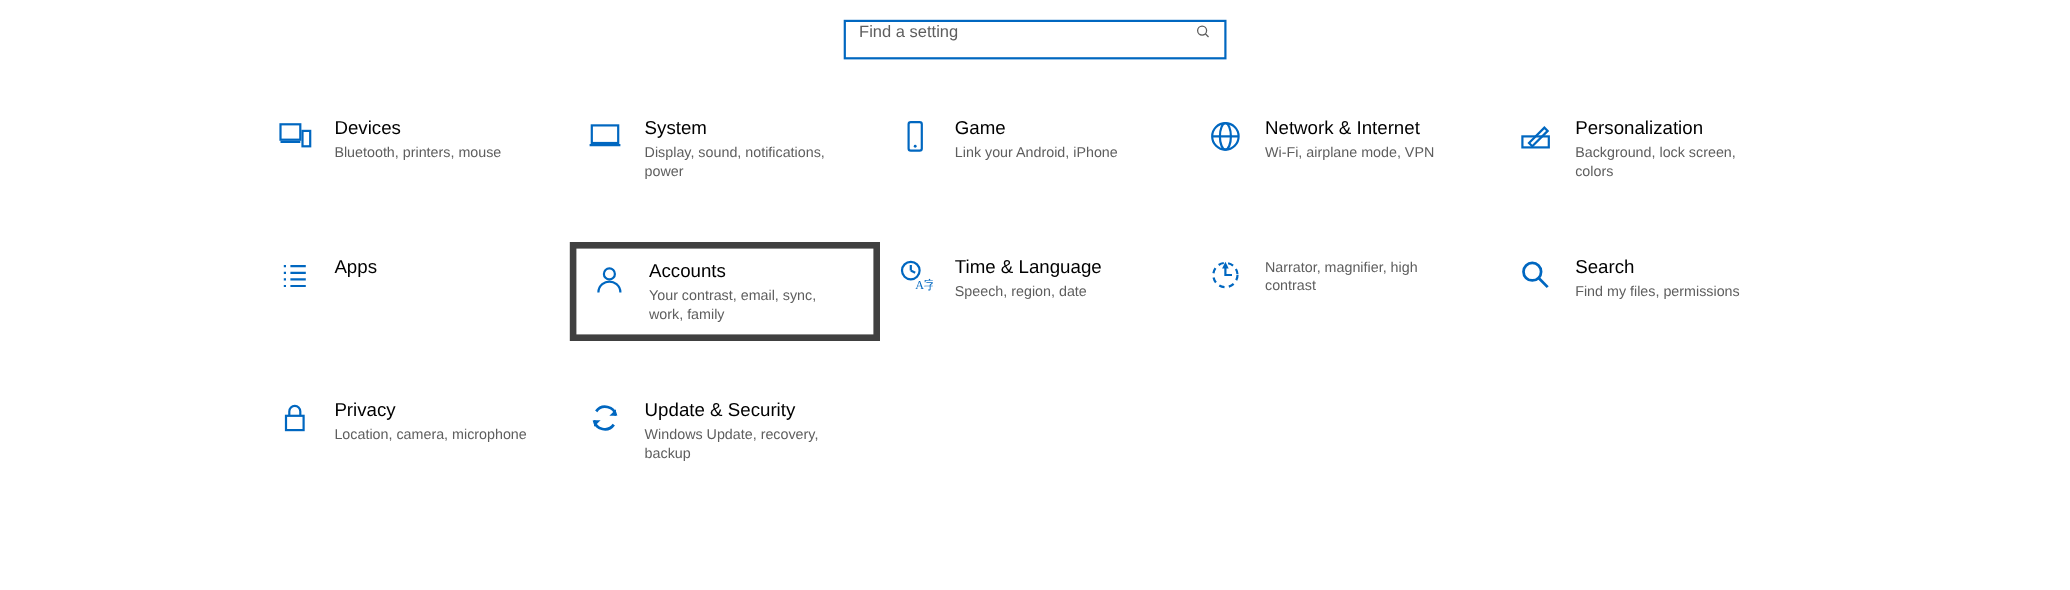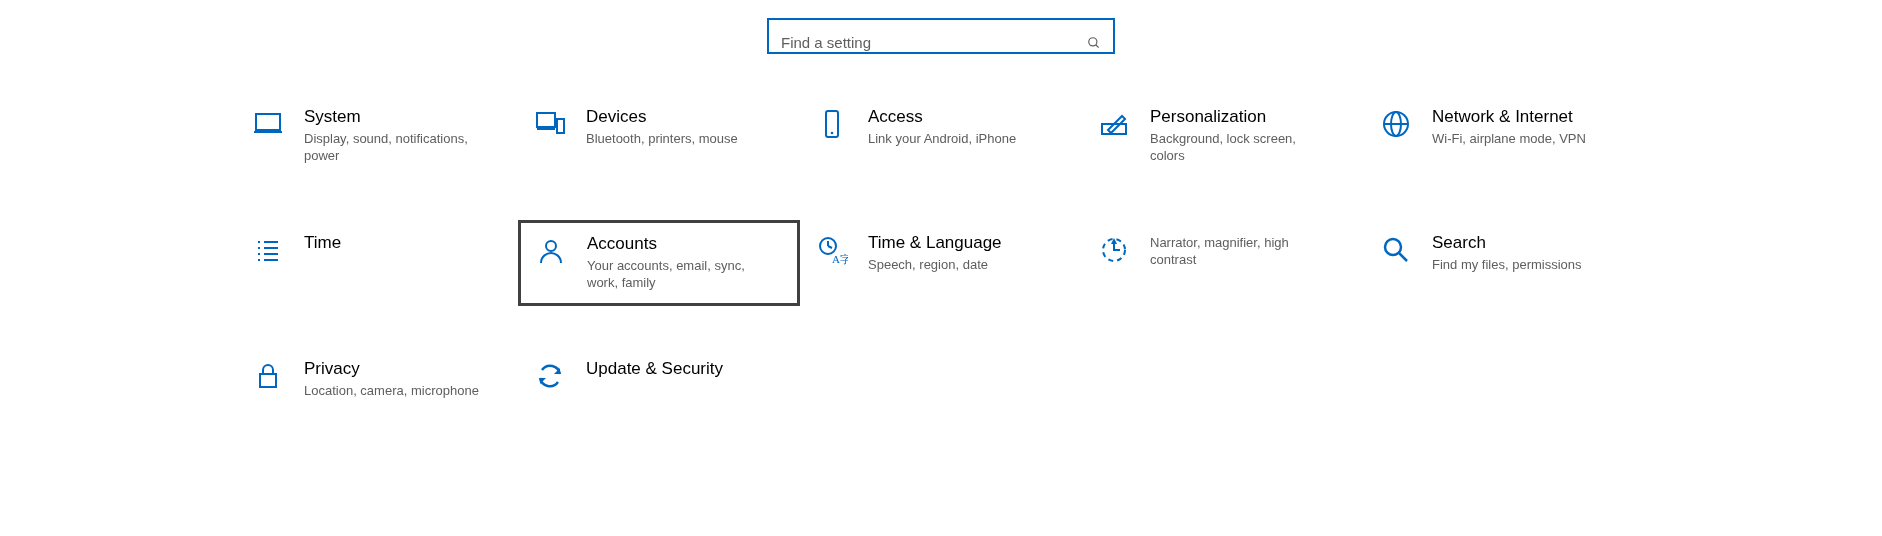--- a/index.html
+++ b/index.html
@@ -21,21 +21,21 @@
   }
   .search-wrap {
     margin-top: 18px;
     margin-bottom: 40px;
   }
   .search-box {
     width: 348px;
     height: 36px;
     border: 2px solid #0067c0;
     display: flex;
-    align-items: flex-end;
+    align-items: flex-start;
     padding: 0 10px;
     box-sizing: border-box;
   }
   .search-input {
     flex: 1;
     border: none;
     outline: none;
     font-size: 15px;
     color: #000;
     background: transparent;
@@ -60,21 +60,21 @@
   .cat {
     display: flex;
     align-items: flex-start;
     padding: 10px 12px;
     box-sizing: border-box;
     cursor: pointer;
     border: 2px solid transparent;
     min-height: 86px;
   }
   .cat.highlight {
-    border: 3px solid #404040;
+    border: 6px solid #404040;
   }
   .cat .icon {
     width: 36px;
     height: 36px;
     flex: none;
     margin-right: 18px;
     margin-top: 0px;
     color: #0067c0;
     display:flex;align-items:center;justify-content:center;
   }
@@ -109,91 +109,91 @@
             <line x1="20" y1="20" x2="15" y2="15"></line>
         </svg>
       </span>
     </div>
   </div>
 
   <div class="grid" id="grid">
       <div class="cat">
         <span class="icon">
           <svg viewBox="0 0 32 32">
+            <use href="#ic-devices"></use>
+          </svg>
+        </span>
+        <div class="txt">
+          <div class="title">Devices</div>
+          <div class="desc">Bluetooth, printers, mouse</div>
+        </div>
+      </div>
+      <div class="cat">
+        <span class="icon">
+          <svg viewBox="0 0 32 32">
             <use href="#ic-laptop"></use>
           </svg>
         </span>
         <div class="txt">
           <div class="title">System</div>
           <div class="desc">Display, sound, notifications, power</div>
         </div>
       </div>
       <div class="cat">
         <span class="icon">
           <svg viewBox="0 0 32 32">
-            <use href="#ic-devices"></use>
-          </svg>
-        </span>
-        <div class="txt">
-          <div class="title">Devices</div>
-          <div class="desc">Bluetooth, printers, mouse</div>
-        </div>
-      </div>
-      <div class="cat">
-        <span class="icon">
-          <svg viewBox="0 0 32 32">
             <use href="#ic-phone"></use>
           </svg>
         </span>
         <div class="txt">
-          <div class="title">Access</div>
+          <div class="title">Game</div>
           <div class="desc">Link your Android, iPhone</div>
+        </div>
+      </div>
+      <div class="cat">
+        <span class="icon">
+          <svg viewBox="0 0 32 32">
+            <use href="#ic-globe"></use>
+          </svg>
+        </span>
+        <div class="txt">
+          <div class="title">Network &amp; Internet</div>
+          <div class="desc">Wi-Fi, airplane mode, VPN</div>
         </div>
       </div>
       <div class="cat">
         <span class="icon">
           <svg viewBox="0 0 32 32">
             <use href="#ic-pen"></use>
           </svg>
         </span>
         <div class="txt">
           <div class="title">Personalization</div>
           <div class="desc">Background, lock screen, colors</div>
         </div>
       </div>
       <div class="cat">
         <span class="icon">
           <svg viewBox="0 0 32 32">
-            <use href="#ic-globe"></use>
-          </svg>
-        </span>
-        <div class="txt">
-          <div class="title">Network &amp; Internet</div>
-          <div class="desc">Wi-Fi, airplane mode, VPN</div>
-        </div>
-      </div>
-      <div class="cat">
-        <span class="icon">
-          <svg viewBox="0 0 32 32">
             <use href="#ic-list"></use>
           </svg>
         </span>
         <div class="txt">
-          <div class="title">Time</div>
+          <div class="title">Apps</div>
         </div>
       </div>
       <div class="cat highlight">
         <span class="icon">
           <svg viewBox="0 0 32 32">
             <use href="#ic-person"></use>
           </svg>
         </span>
         <div class="txt">
           <div class="title">Accounts</div>
-          <div class="desc">Your accounts, email, sync, work, family</div>
+          <div class="desc">Your contrast, email, sync, work, family</div>
         </div>
       </div>
       <div class="cat">
         <span class="icon">
           <svg viewBox="0 0 32 32">
             <use href="#ic-time-lang"></use>
           </svg>
         </span>
         <div class="txt">
           <div class="title">Time &amp; Language</div>
@@ -233,20 +233,21 @@
         </div>
       </div>
       <div class="cat">
         <span class="icon">
           <svg viewBox="0 0 32 32">
             <use href="#ic-sync"></use>
           </svg>
         </span>
         <div class="txt">
           <div class="title">Update &amp; Security</div>
+          <div class="desc">Windows Update, recovery, backup</div>
         </div>
       </div>
     </div>
 </div>
 
 <svg width="0" height="0" style="position:absolute">
   <defs>
     <g id="ic-laptop">
         <rect x="4" y="6" width="24" height="16" fill="none" stroke="currentColor" stroke-width="2"></rect>
         <line x1="2" y1="24" x2="30" y2="24" stroke="currentColor" stroke-width="2"></line>

